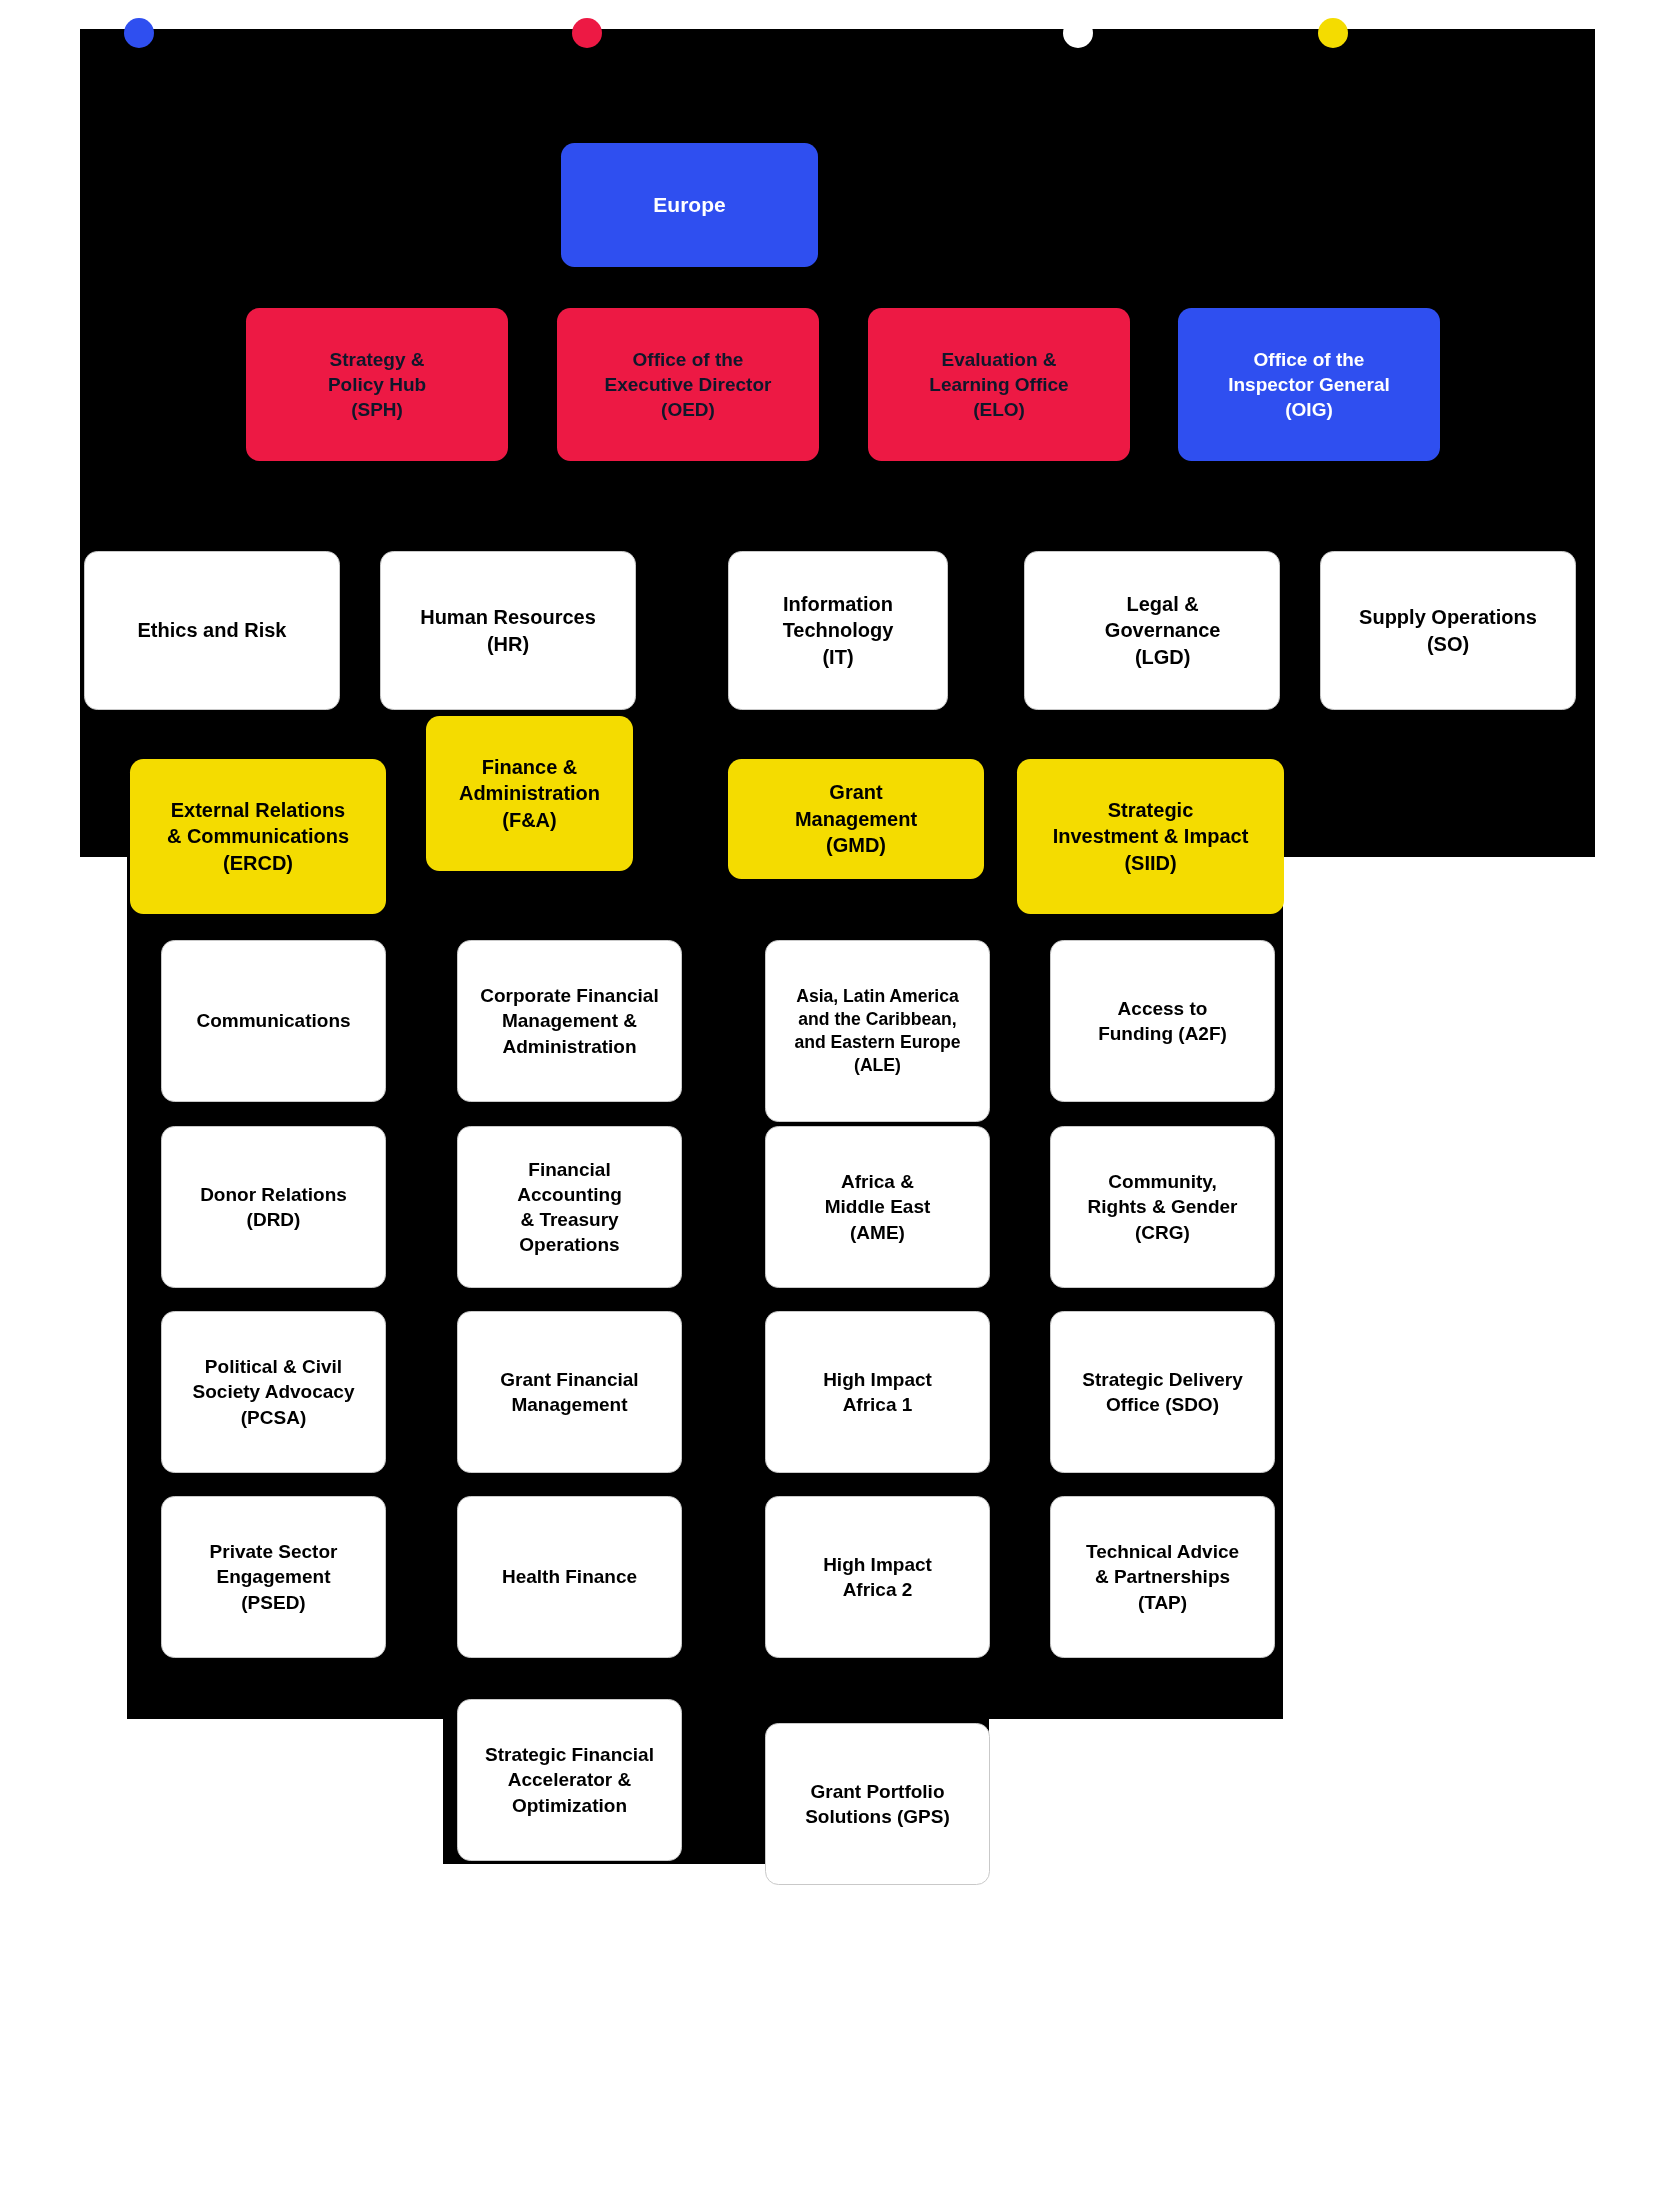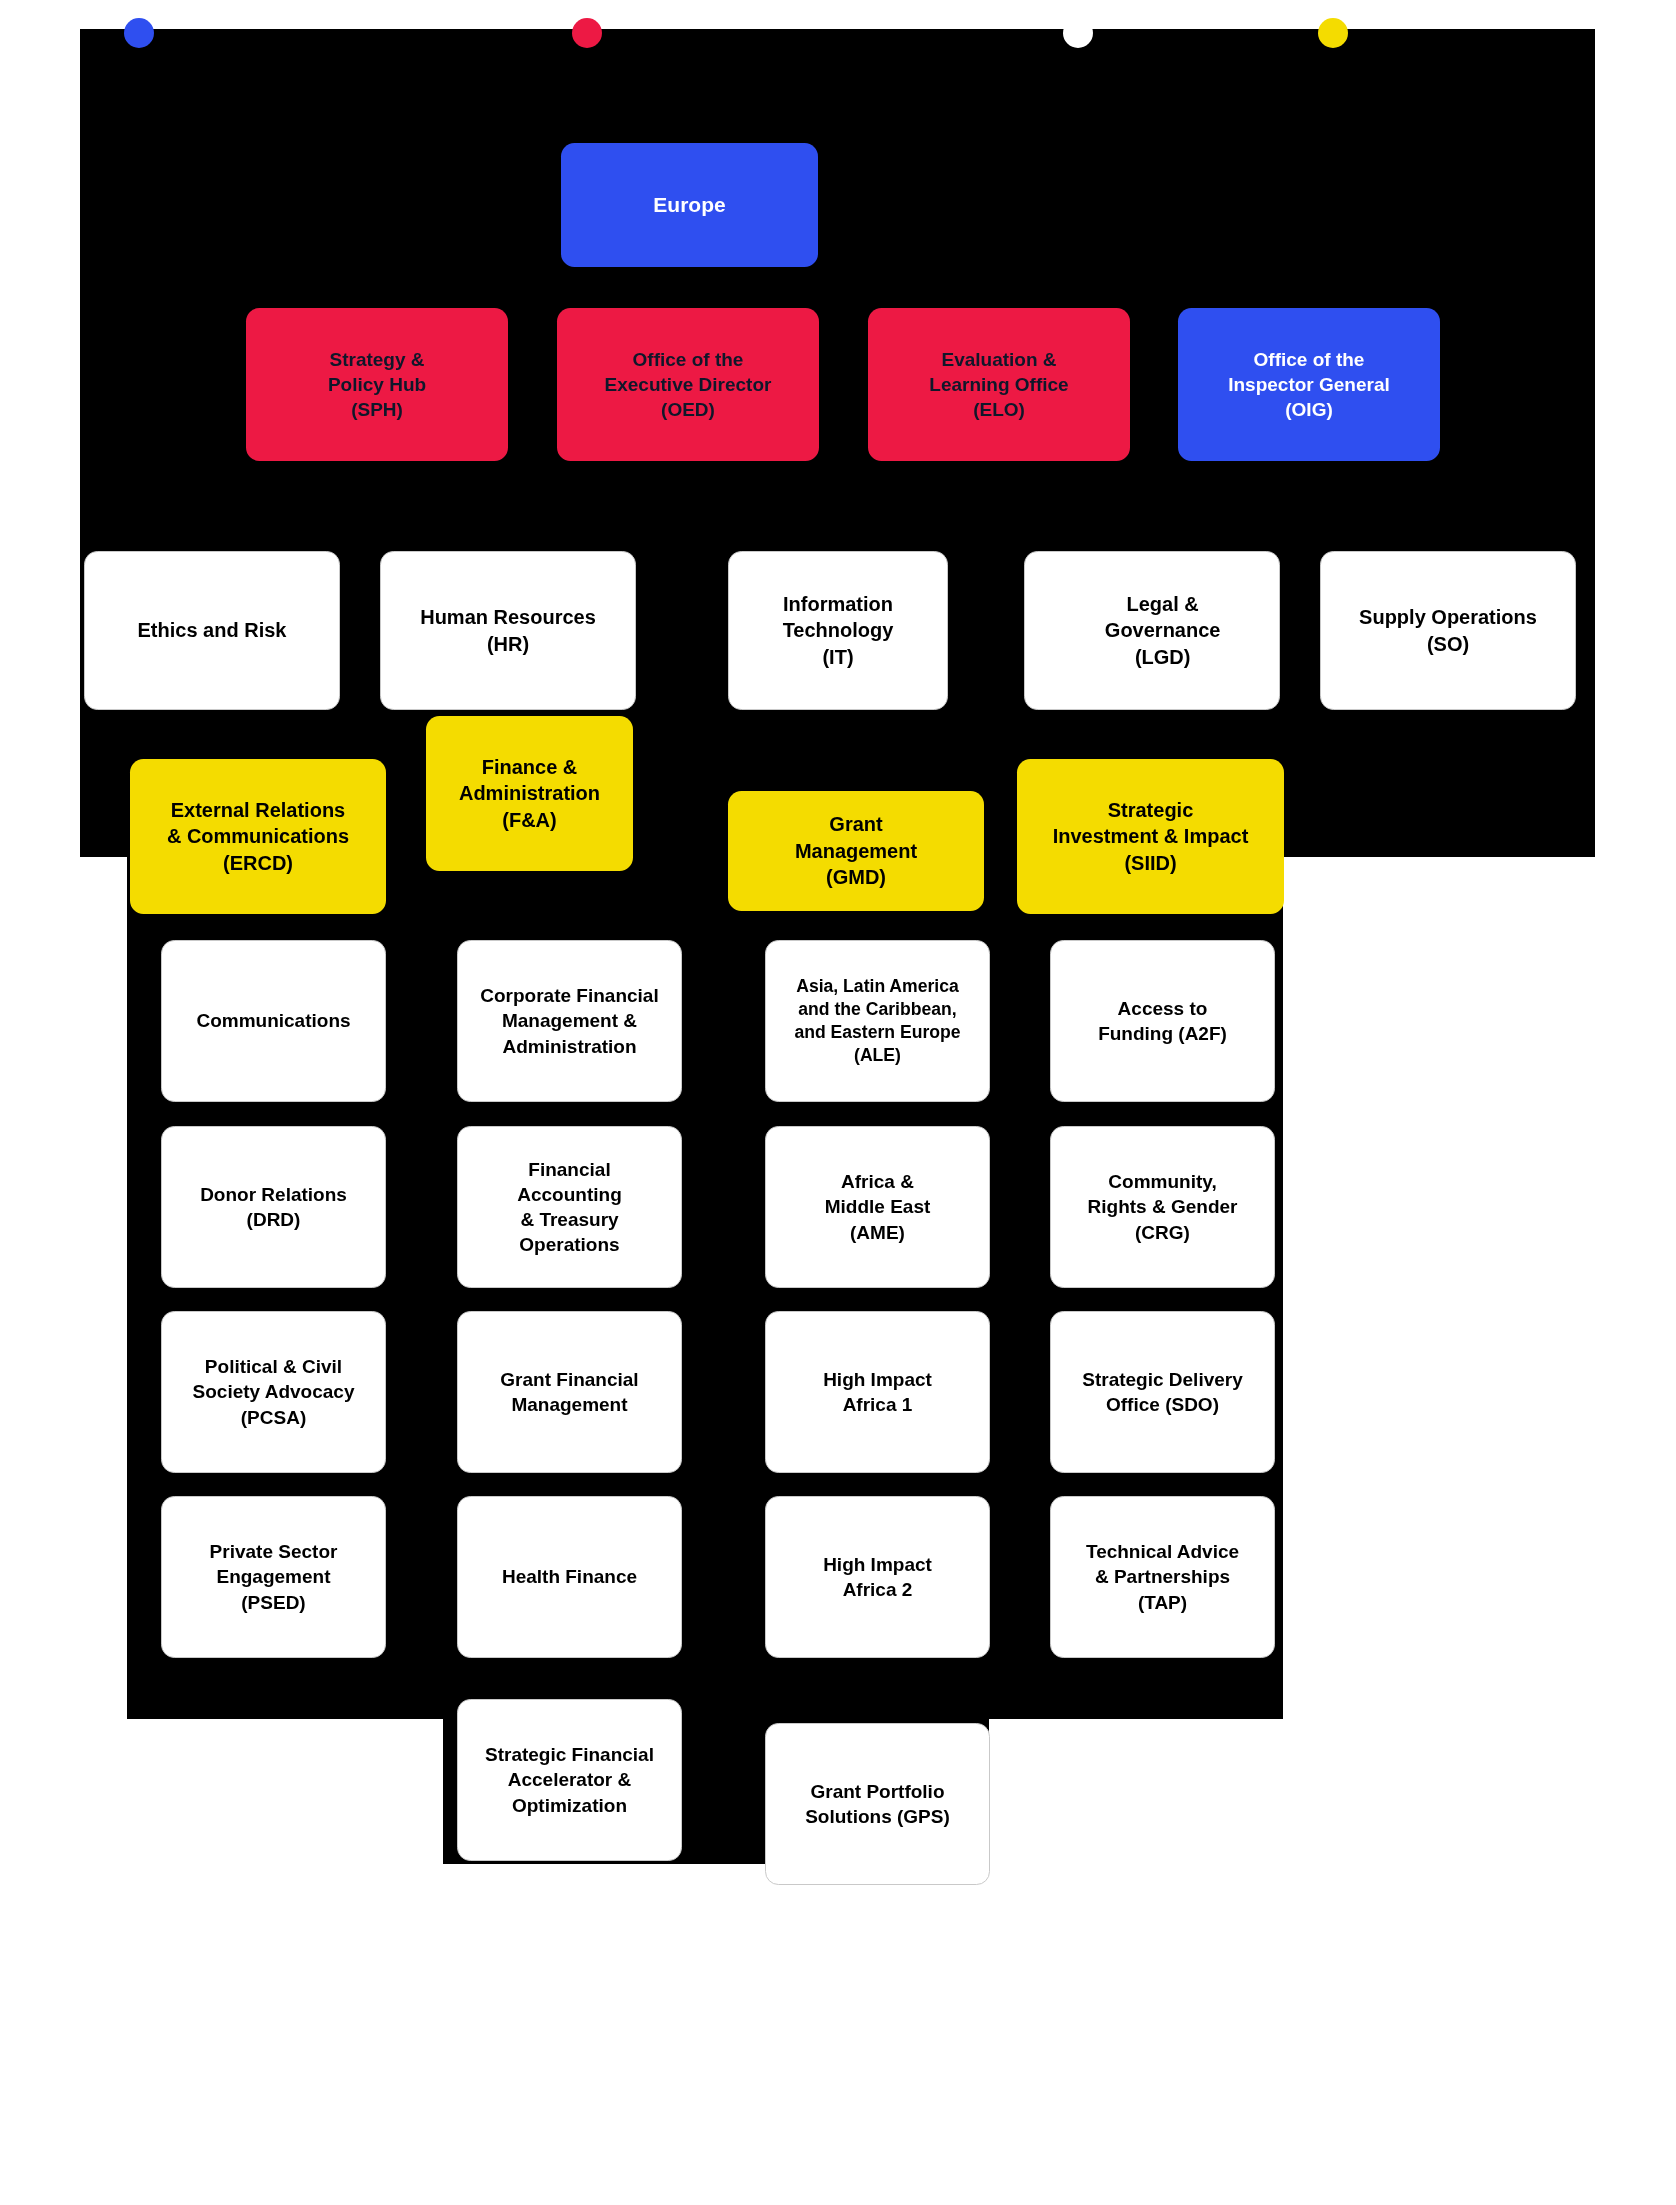--- a/index.html
+++ b/index.html
@@ -123,24 +123,24 @@
       <div class="node white fs-unit" style="left: 457px; top: 1126px; width: 225px; height: 162px;">Financial
 Accounting
 &amp; Treasury
 Operations</div>
       <div class="node white fs-unit" style="left: 457px; top: 1311px; width: 225px; height: 162px;">Grant Financial
 Management</div>
       <div class="node white fs-unit" style="left: 457px; top: 1496px; width: 225px; height: 162px;">Health Finance</div>
       <div class="node white fs-unit" style="left: 457px; top: 1699px; width: 225px; height: 162px;">Strategic Financial
 Accelerator &amp;
 Optimization</div>
-      <div class="node yellow fs-div" style="left: 728px; top: 759px; width: 256px; height: 120px; margin-top: 32px;">Grant
+      <div class="node yellow fs-div" style="left: 728px; top: 759px; width: 256px; height: 120px;">Grant
 Management
 (GMD)</div>
-      <div class="node white fs-unit-sm" style="left: 765px; top: 940px; width: 225px; height: 162px;">Asia, Latin America
+      <div class="node white fs-unit-sm" style="left: 765px; top: 940px; width: 225px; height: 182px;">Asia, Latin America
 and the Caribbean,
 and Eastern Europe
 (ALE)</div>
       <div class="node white fs-unit" style="left: 765px; top: 1126px; width: 225px; height: 162px;">Africa &amp;
 Middle East
 (AME)</div>
       <div class="node white fs-unit" style="left: 765px; top: 1311px; width: 225px; height: 162px;">High Impact
 Africa 1</div>
       <div class="node white fs-unit" style="left: 765px; top: 1496px; width: 225px; height: 162px;">High Impact
 Africa 2</div>

